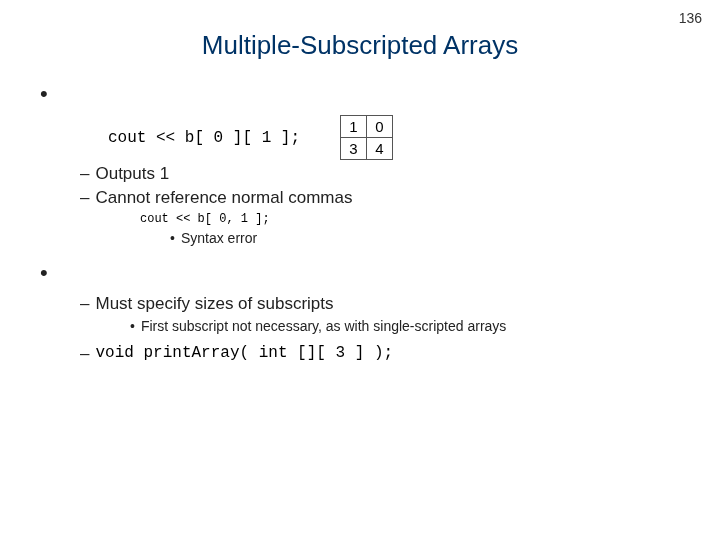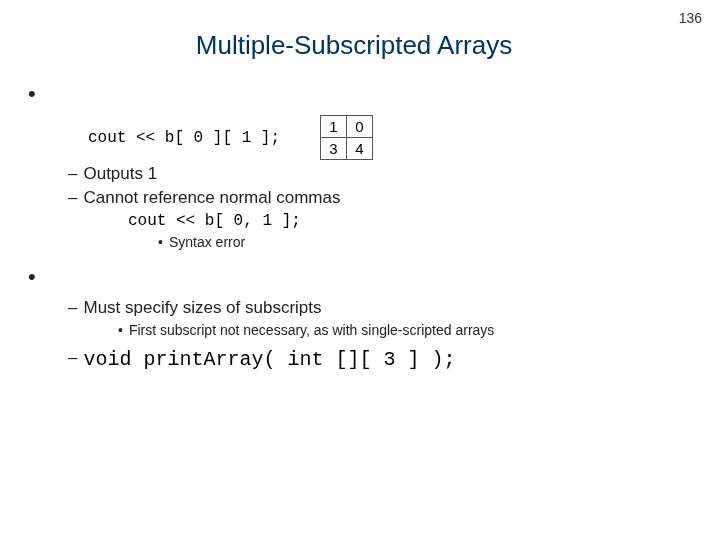--- a/index.html
+++ b/index.html
@@ -9,21 +9,21 @@
       height: 540px;
       background: #ffffff;
       font-family: Arial, Helvetica, sans-serif;
       overflow: hidden;
       position: relative;
     }
 
     .slide {
       width: 720px;
       height: 540px;
-      padding: 20px 40px 20px 28px;
+      padding: 20px 40px 20px 40px;
       position: relative;
     }
 
     .slide-number {
       position: absolute;
       top: 10px;
       right: 18px;
       font-size: 14px;
       color: #333;
     }
@@ -51,21 +51,21 @@
       color: #222;
     }
 
     .sub-section {
       margin-left: 40px;
       margin-top: 4px;
     }
 
     .code-line {
       font-family: 'Courier New', Courier, monospace;
-      font-size: 16px;
+      font-size: 12px;
       color: #000;
       margin-bottom: 4px;
       margin-left: 60px;
     }
 
     .dash-item {
       font-size: 17px;
       color: #222;
       margin-bottom: 4px;
       display: flex;
@@ -131,21 +131,21 @@
 
   <div class="slide-number">136</div>
 
   <div class="slide-title">Multiple-Subscripted Arrays</div>
 
   <div class="bullet-main">
     <span class="bullet-dot">•</span>
   </div>
 
   <div class="code-row">
-    <span class="array-table" style="display:inline-block; margin-left:0; margin-right:20px;">
+    <span class="array-table" style="display:inline-block; margin-left:8px; margin-right:20px;">
       <span style="font-family:'Courier New', Courier, monospace; font-size:16px; color:#000;">cout &lt;&lt; b[ 0 ][ 1 ];</span>
     </span>
     <table class="array-table">
       <tbody>
           <tr>
         <td>1</td>
         <td>0</td>
       </tr>
       <tr>
         <td>3</td>
@@ -187,18 +187,18 @@
       <span>Must specify sizes of subscripts</span>
     </div>
 
     <div class="sub-bullet" style="margin-left: 50px;">
       <span class="sub-dot">•</span>
       <span>First subscript not necessary, as with single-scripted arrays</span>
     </div>
 
     <div class="dash-item section-gap">
       <span class="dash">–</span>
-      <span style="font-family:'Courier New', Courier, monospace; font-size:20px; color:#000;">void printArray( int [][ 3 ] );</span>
+      <span style="font-family:'Courier New', Courier, monospace; font-size:16px; color:#000;">void printArray( int [][ 3 ] );</span>
     </div>
 
   </div>
 
 </div>
 
 </body></html>

